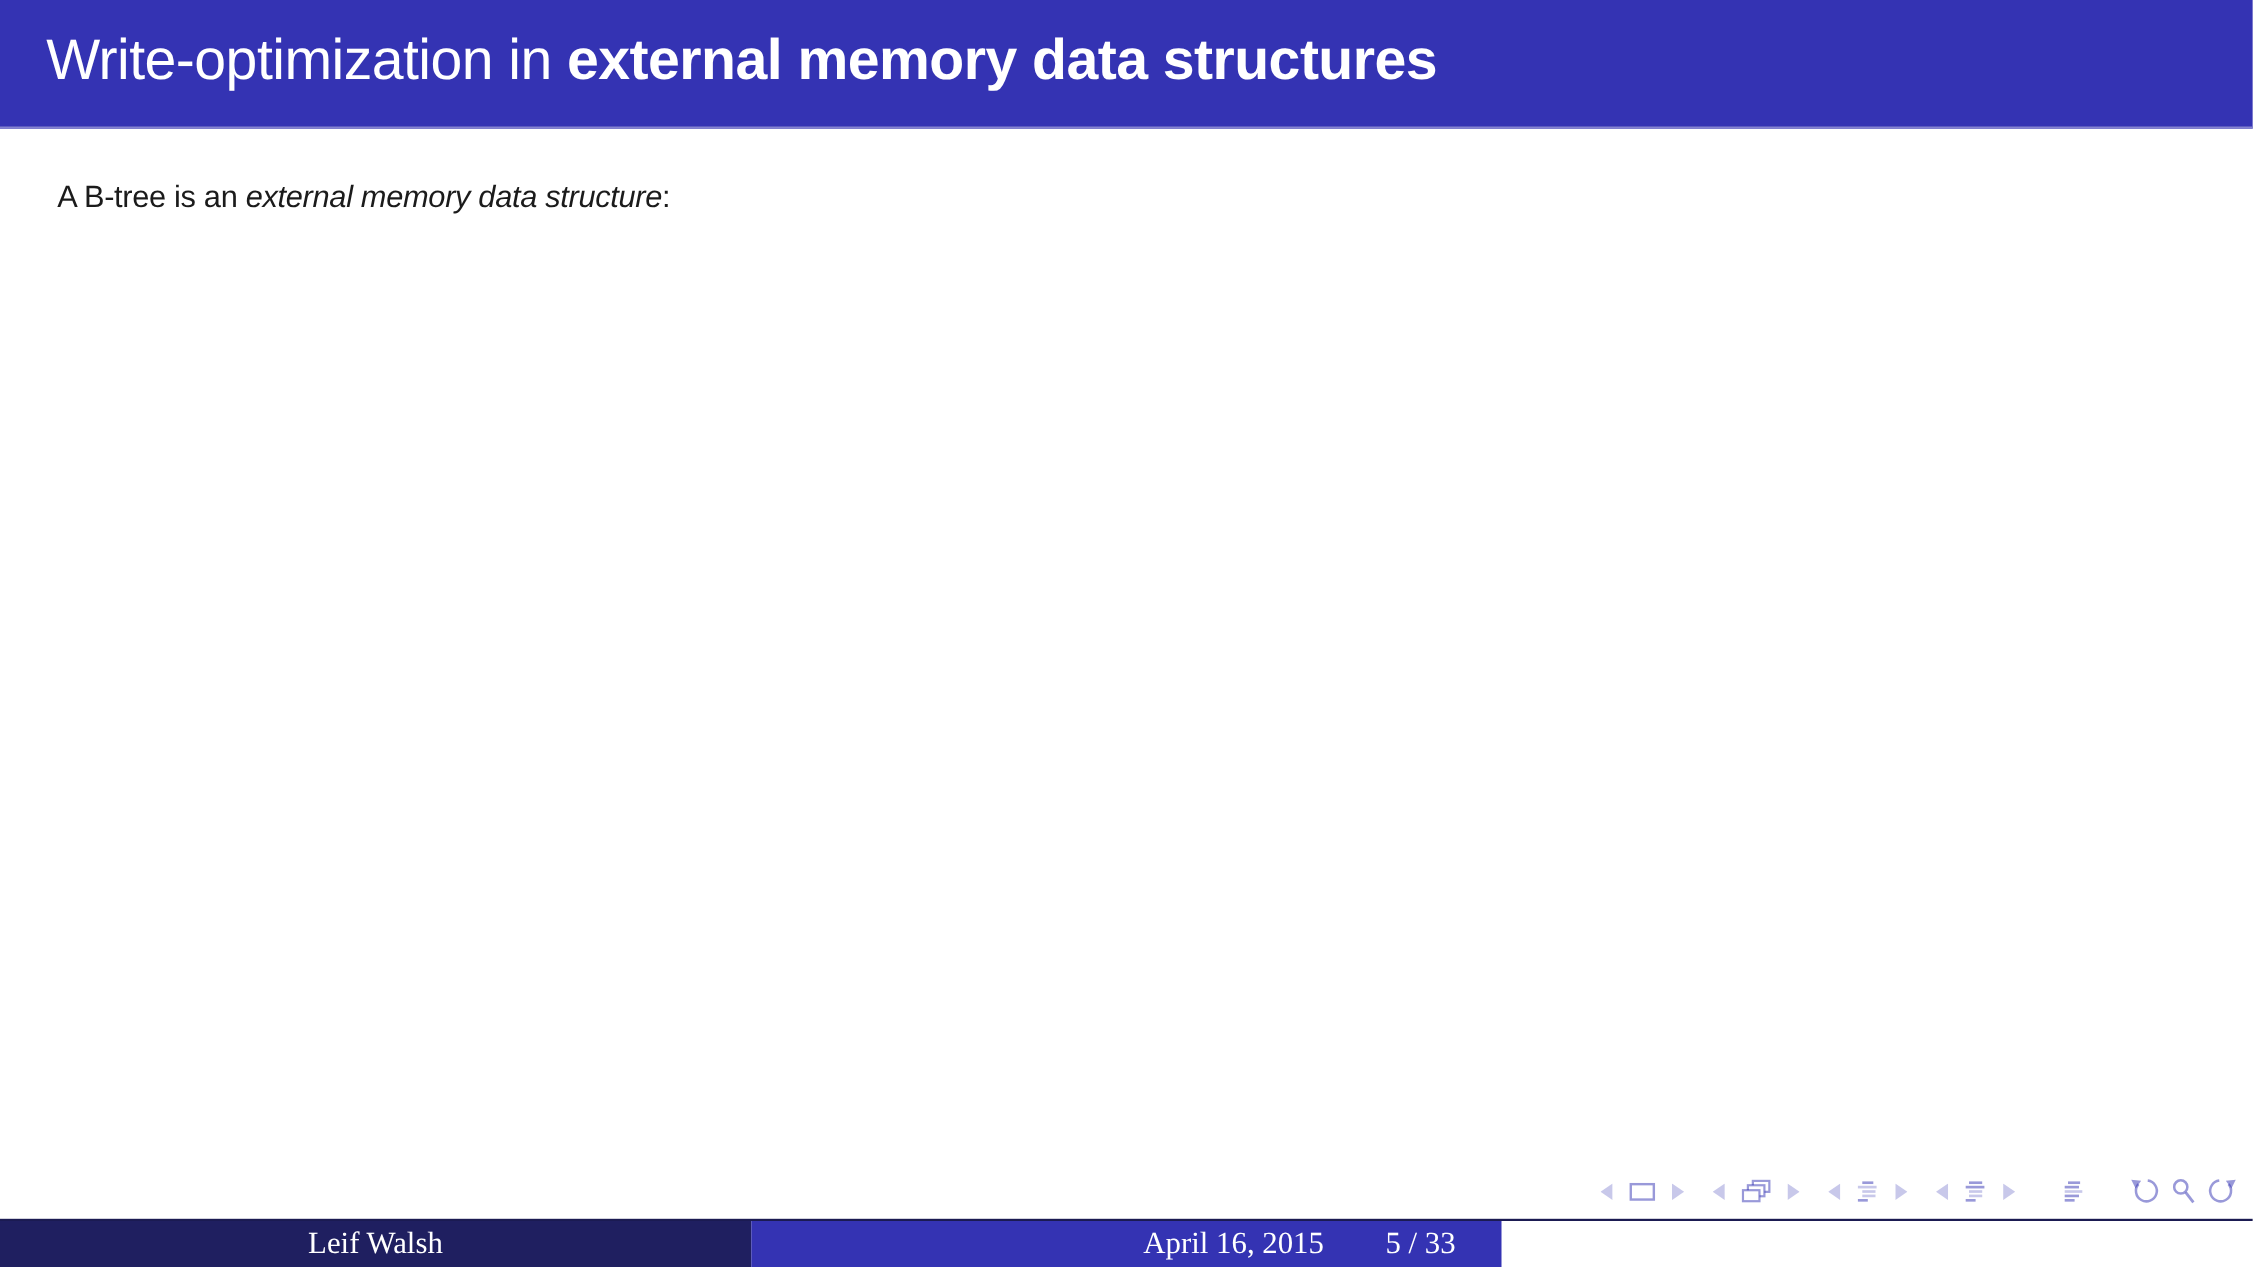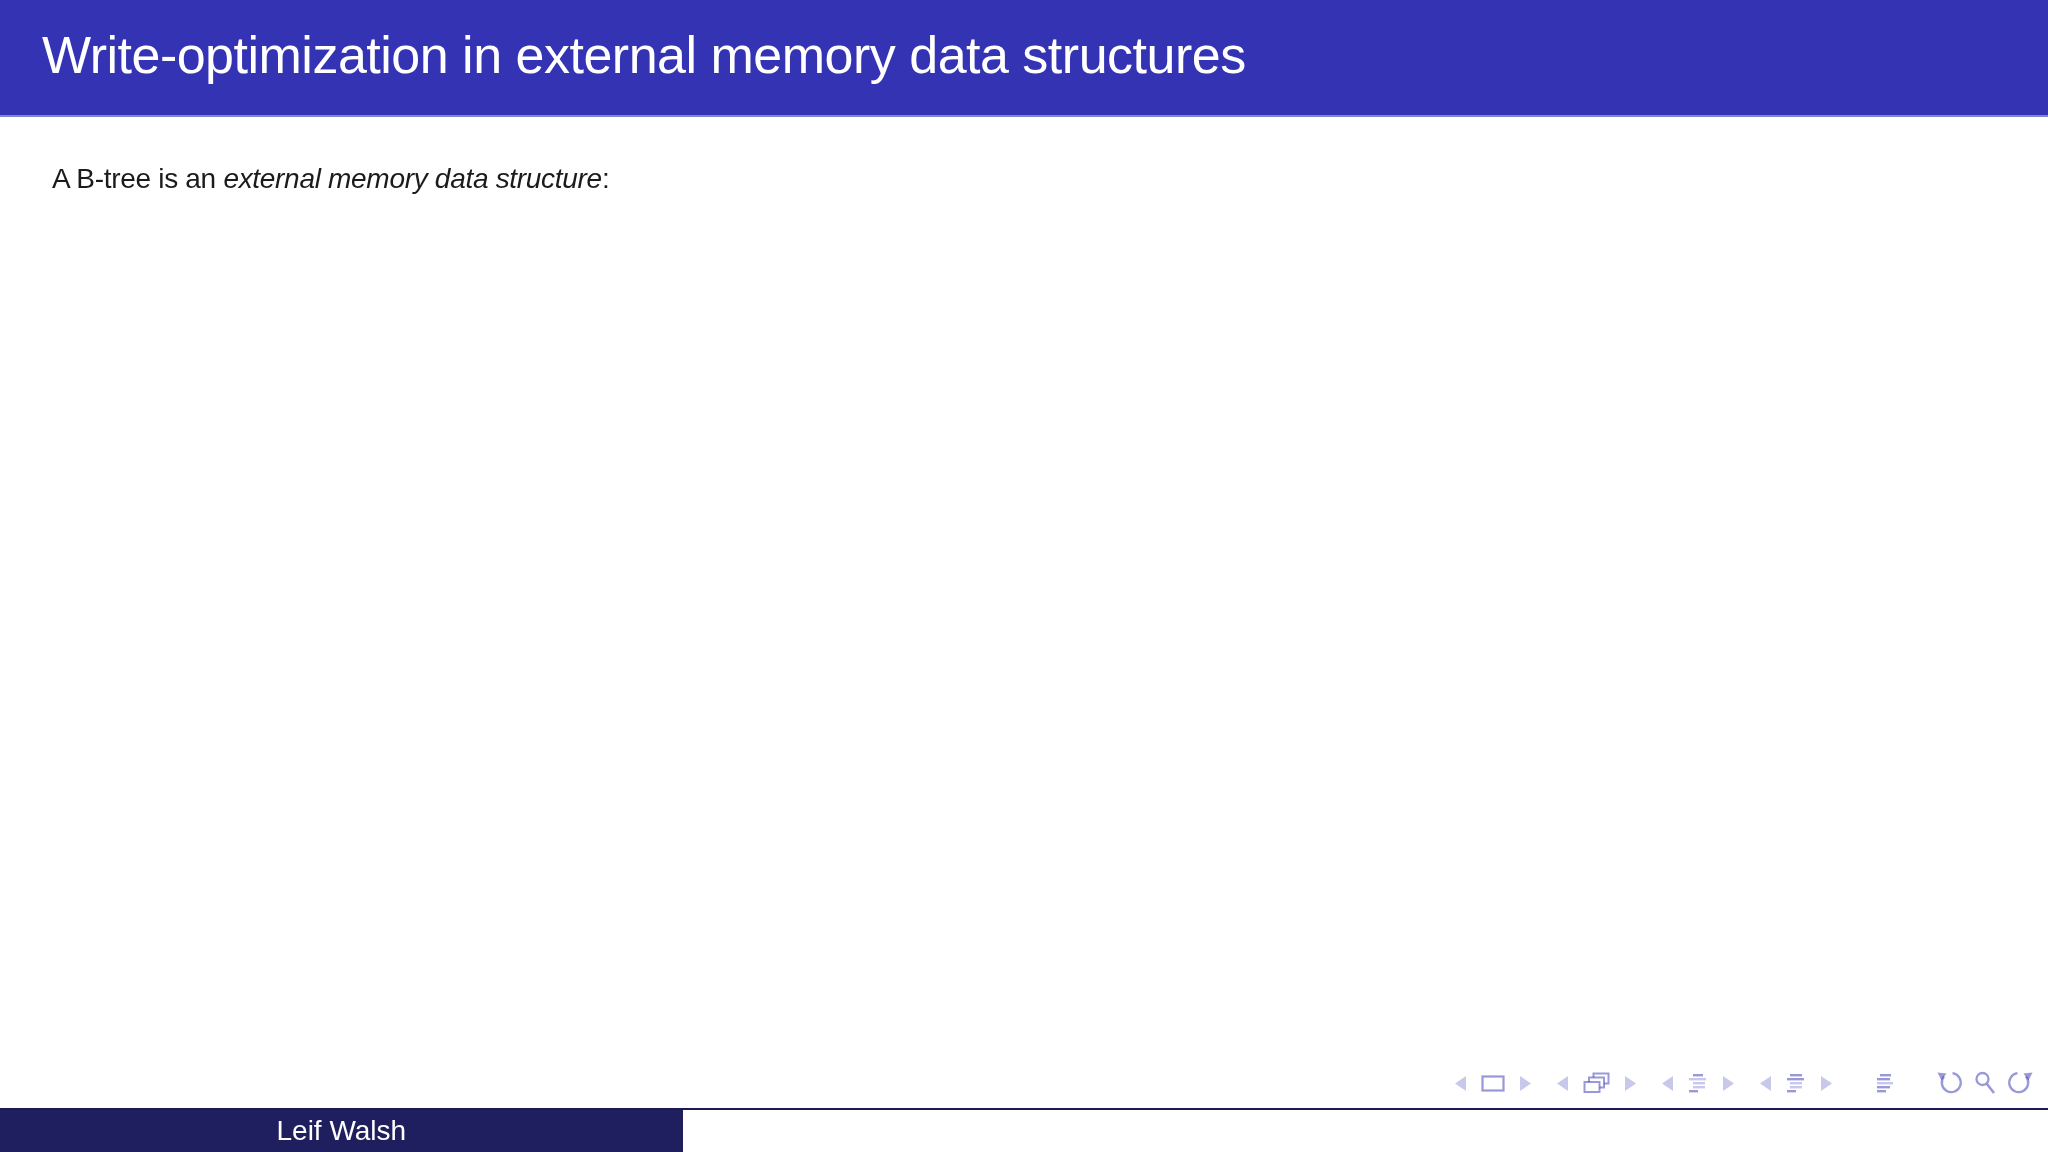--- a/index.html
+++ b/index.html
@@ -23,21 +23,21 @@
     position:absolute;top:0;left:0;width:100%;height:117px;
     background:var(--header-bg);
     border-bottom:2px solid #8583d0;
     display:flex;align-items:center;
     padding:0 40px 6px 42px;
   }
   .title-bar h1{
     margin:0;color:#ffffff;font-size:52px;font-weight:400;
     letter-spacing:-0.5px;white-space:nowrap;
   }
-  .title-bar h1 .title-em{font-weight:400;margin-top:23px;}
+  .title-bar h1 .title-em{font-weight:700;margin-top:23px;}
 
   
   .slide-body{
     position:absolute;top:119px;left:0;width:100%;
     padding:44px 40px 0 52px;
   }
   .body-line{
     margin:0;color:#1b1b1b;font-size:28px;font-weight:400;
     letter-spacing:-0.3px;white-space:nowrap;
   }
@@ -55,21 +55,21 @@
   .nav-sym{display:inline-flex;align-items:center;justify-content:center;cursor:pointer;}
   .nav-sym svg{display:block;}
 
   
   .footline{
     position:absolute;left:0;bottom:0;width:100%;height:44px;
     display:flex;
     border-top:2px solid #1b1b52;
     color:#ffffff;font-size:28px;
   }
-  .foot-sec{height:100%;display:flex;align-items:center;justify-content:center;}
+  .foot-sec{height:100%;display:flex;align-items:center;justify-content:center;font-family:Liberation Serif, serif;}
   .foot-author{width:33.3333%;background:var(--footer-author-bg);}
   .foot-title{width:33.3334%;background:var(--footer-title-bg);}
   .foot-date{
     width:33.3333%;background:var(--footer-date-bg);
     justify-content:flex-end;gap:56px;padding-right:42px;
   }
 </style>
 </head>
 <body>
 
@@ -204,13 +204,17 @@
         <polygon points="25.5,2.5 16.5,3.5 21.5,10.5" fill="var(--nav-dark)"></polygon>
       </svg>
     </span>
   </div>
 </nav>
 
 <footer class="footline">
   <div class="foot-sec foot-author">
     <span>Leif Walsh</span>
   </div>
+  <div class="foot-sec foot-date">
+    <span>April 16, 2015</span>
+    <span>5 / 33</span>
+  </div>
 </footer>
 
 </body></html>

